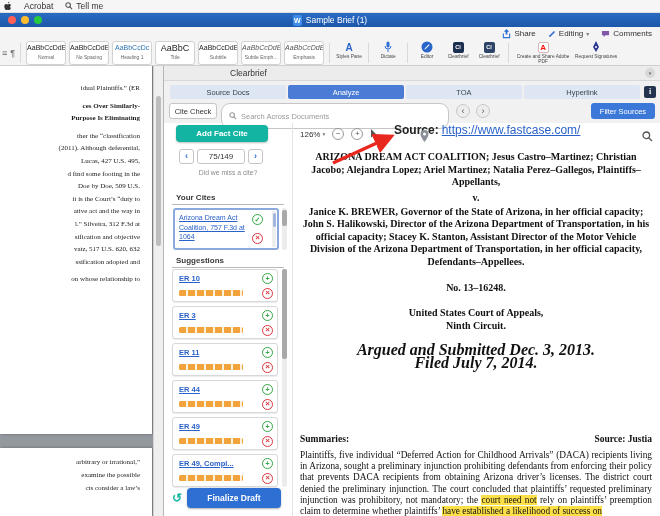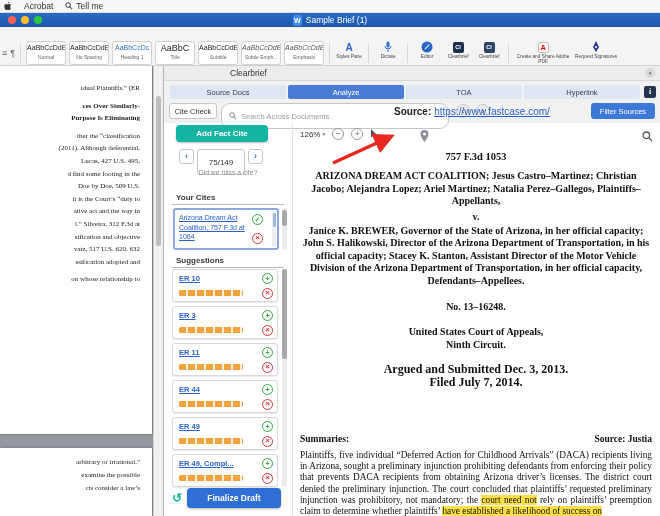--- a/index.html
+++ b/index.html
@@ -103,34 +103,34 @@
   .searchbox input { border:none; outline:none; background:transparent;
     font-size:7.5px; color:#444; width:180px; font-family:"Liberation Sans",sans-serif; }
   .searchbox input::placeholder { color:#9a9a9a; }
   .nav-circle { position:absolute; top:38px; width:14px; height:14px; border-radius:50%;
     background:#ededed; border:1px solid #c8c8c8; color:#555;
     font-size:9px; text-align:center; line-height:12px; }
   .filter-btn { position:absolute; right:5px; top:37px; width:64px; height:16px;
     background:#3c78d8; color:#fff; font-size:7.5px; border-radius:3px;
     display:flex; align-items:center; justify-content:center; }
 
-  .source-line { position:absolute; left:230px; top:40px; display:flex; gap:3px;
-    align-items:baseline; font-size:10px; }
+  .source-line { position:absolute; left:230px; top:57px; display:flex; gap:3px;
+    align-items:baseline; font-size:12px; }
   .source-line .slabel { font-weight:bold; color:#222; }
   .source-line .surl { color:#2a62c9; text-decoration:underline; }
 
   
   .add-fact { position:absolute; left:12px; top:59px; width:92px; height:17px;
     background:#13b5a2; color:#fff; font-weight:bold; font-size:8px;
     border-radius:4px; display:flex; align-items:center; justify-content:center;
     box-shadow:0 1px 2px rgba(0,0,0,.25); }
   .pager-btn { position:absolute; top:83px; width:15px; height:15px; background:#fff;
     border:1px solid #c6c6c6; border-radius:3px; color:#2e6fd3; font-weight:bold;
     font-size:9px; text-align:center; line-height:13px; }
-  .pager-box { position:absolute; left:33px; top:83px; width:48px; height:26px;
+  .pager-box { position:absolute; left:33px; top:83px; width:48px; height:15px;
     background:#fff; border:1px solid #c6c6c6; border-radius:3px;
     font-size:8px; color:#333; display:flex; align-items:center; justify-content:center; }
   .miss { position:absolute; left:0; top:103px; width:128px; text-align:center;
     font-size:6.8px; color:#8b8b8b; }
   .identify { position:absolute; left:0; top:128px; width:128px; text-align:center;
     font-size:8.5px; font-weight:bold; color:#2e6fd3;margin-top:44px; }
   .sec-header { position:absolute; left:12px; font-size:8px; font-weight:bold; color:#3a3a3a; }
   .sec-rule { position:absolute; left:8px; width:112px; border-top:1px solid #b9b9b9; }
 
   .cite-card { position:absolute; left:9px; top:142px; width:106px; height:42px;
@@ -175,21 +175,21 @@
   .pin-wrap { position:absolute; left:256px; top:62px; }
   .mag-btn { position:absolute; right:7px; top:62px; }
 
   .case { position:absolute; left:136px; right:8px; top:85px; text-align:center;
     font-family:"Liberation Serif", serif; color:#111; }
   .case-cite { font-size:10.5px; font-weight:bold; margin-bottom:8px; }
   .case-parties { font-size:10px; font-weight:bold; line-height:12.5px; margin-bottom:3px; padding:0 2px; }
   .case-v { font-size:10px; font-weight:bold; margin-bottom:3px; }
   .case-docket { font-size:10px; font-weight:bold; margin-top:14px; }
   .case-court { font-size:10px; font-weight:bold; margin-top:14px; line-height:12.5px; }
-  .case-dates { font-size:12px; font-weight:bold; margin-top:12px; line-height:12.5px; }
+  .case-dates { font-size:16px; font-weight:bold; margin-top:12px; line-height:12.5px;font-style:italic; }
   .summaries-row { position:absolute; left:136px; right:8px; top:368px;
     display:flex; justify-content:space-between;
     font-family:"Liberation Serif",serif; font-weight:bold; font-size:9.5px; color:#111; }
   .case-body { position:absolute; left:136px; right:8px; top:384px;
     font-family:"Liberation Serif",serif; font-size:9.3px; line-height:11.2px;
     color:#111; text-align:justify; }
   .hl { background:#fde047; }
 
   .annot { position:absolute; left:160px; top:60px; width:90px; height:45px;
     pointer-events:none; z-index:50; }
@@ -221,20 +221,42 @@
     <div class="lights">
       <span class="light r"></span>
       <span class="light y"></span>
       <span class="light g"></span>
     </div>
     <span class="docicon">W</span>
     <span>Sample Brief (1)</span>
   </div>
 
   <div class="chrome">
+    <div class="qa">
+      <span class="qitem">
+        <svg width="9" height="10" viewBox="0 0 10 11">
+            <path d="M5 0 L8 3 H6 V6 H4 V3 H2 Z" fill="#2e6fd3"></path>
+            <path d="M1.5 5 V9.5 H8.5 V5" fill="none" stroke="#2e6fd3" stroke-width="1.2"></path>
+          </svg>
+        <span>Share</span>
+      </span>
+      <span class="qitem">
+        <svg width="8" height="8" viewBox="0 0 9 9">
+            <path d="M1 8 L2.8 7.5 L8 2.3 L6.7 1 L1.5 6.2 Z" fill="#3a6fd0"></path>
+          </svg>
+        <span>Editing</span>
+        <span class="caret">▾</span>
+      </span>
+      <span class="qitem">
+        <svg width="9" height="8" viewBox="0 0 10 9">
+            <path d="M1 1 H9 V6 H5 L3 8 V6 H1 Z" fill="#8158a8"></path>
+          </svg>
+        <span>Comments</span>
+      </span>
+    </div>
 
     <div class="ribbon-row">
       <span class="ricon">≡</span>
       <span class="ricon">¶</span>
       <span class="vsep"></span>
 
       <div class="stylebox">
         <div class="prev">AaBbCcDdEe</div>
         <div class="sname">Normal</div>
       </div>
@@ -471,21 +493,20 @@
           </svg>
       </div>
       <div class="mag-btn">
         <svg width="11" height="11" viewBox="0 0 11 11">
             <circle cx="4.3" cy="4.3" r="3.3" fill="none" stroke="#555" stroke-width="1.3"></circle>
             <line x1="7" y1="7" x2="10" y2="10" stroke="#555" stroke-width="1.3"></line>
           </svg>
       </div>
 
       <div class="case">
-        <div class="case-cite">757 F.3d 1053</div>
         <div class="case-parties">ARIZONA DREAM ACT COALITION; Jesus Castro–Martinez; Christian Jacobo; Alejandra Lopez; Ariel Martinez; Natalia Perez–Gallegos, Plaintiffs–Appellants,</div>
         <div class="case-v">v.</div>
         <div class="case-parties">Janice K. BREWER, Governor of the State of Arizona, in her official capacity; John S. Halikowski, Director of the Arizona Department of Transportation, in his official capacity; Stacey K. Stanton, Assistant Director of the Motor Vehicle Division of the Arizona Department of Transportation, in her official capacity, Defendants–Appellees.</div>
         <div class="case-docket">No. 13–16248.</div>
         <div class="case-court">
           <div>United States Court of Appeals,</div>
           <div>Ninth Circuit.</div>
         </div>
         <div class="case-dates">
           <div>Argued and Submitted Dec. 3, 2013.</div>

